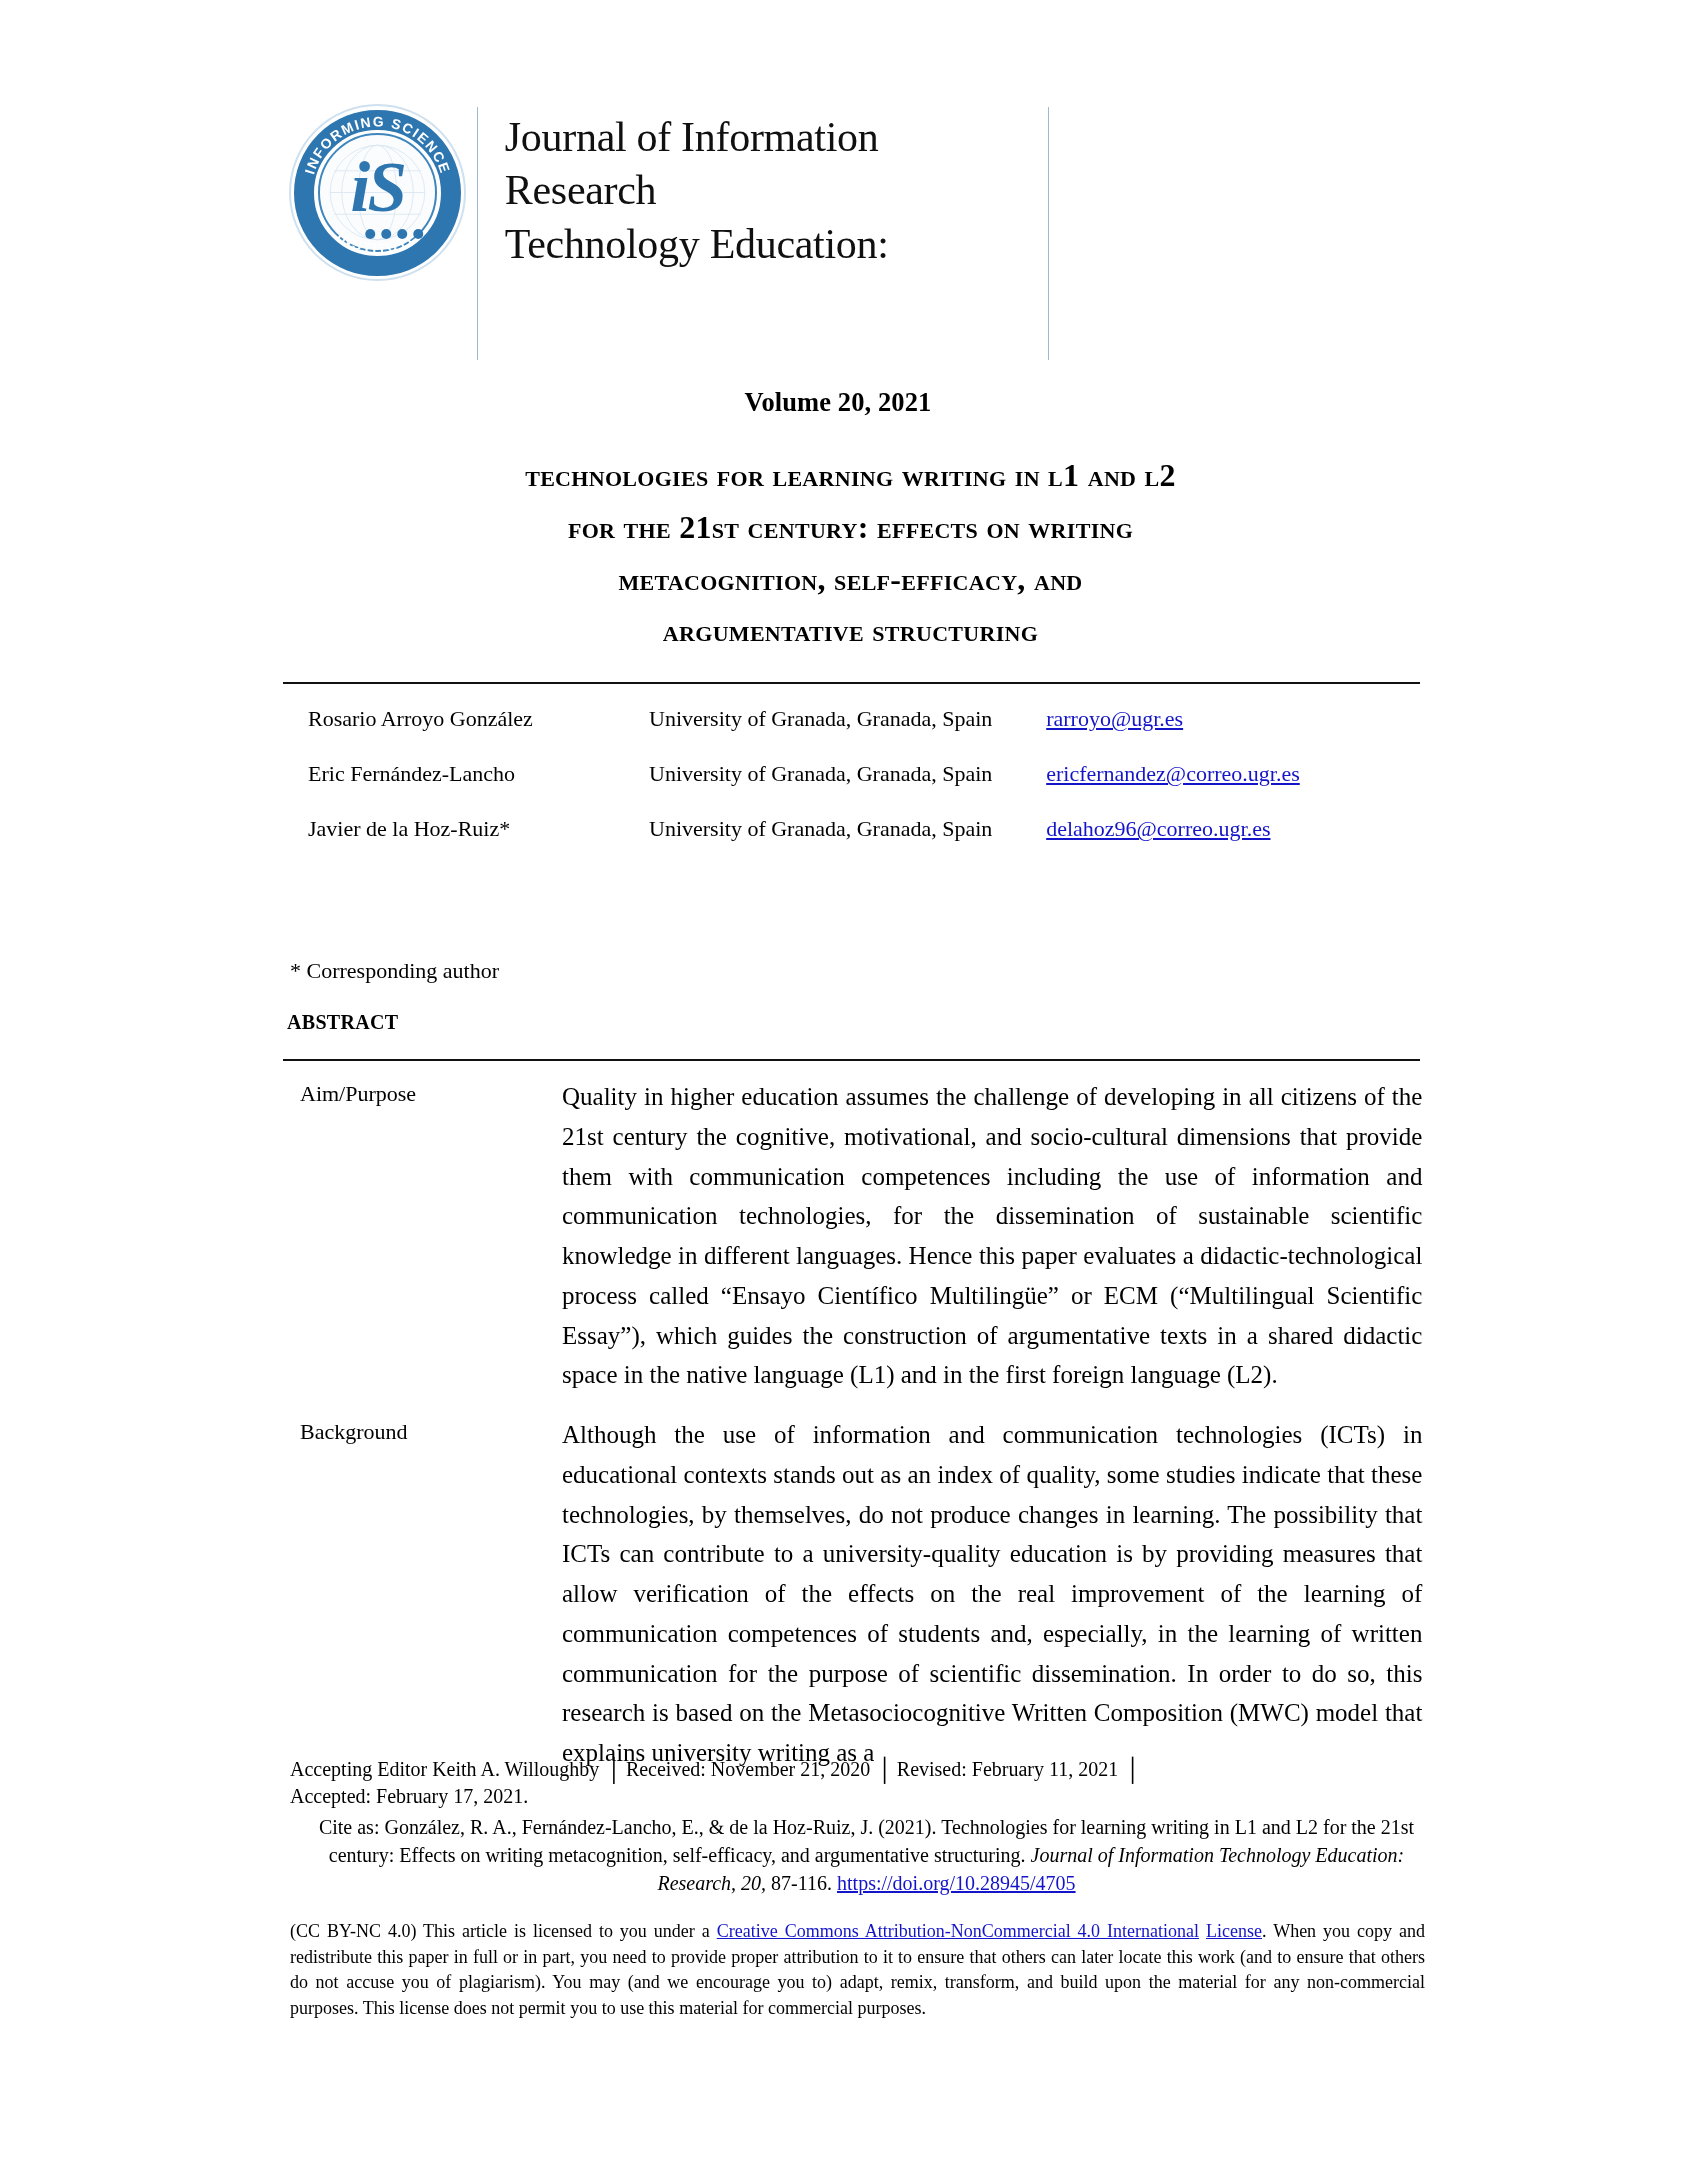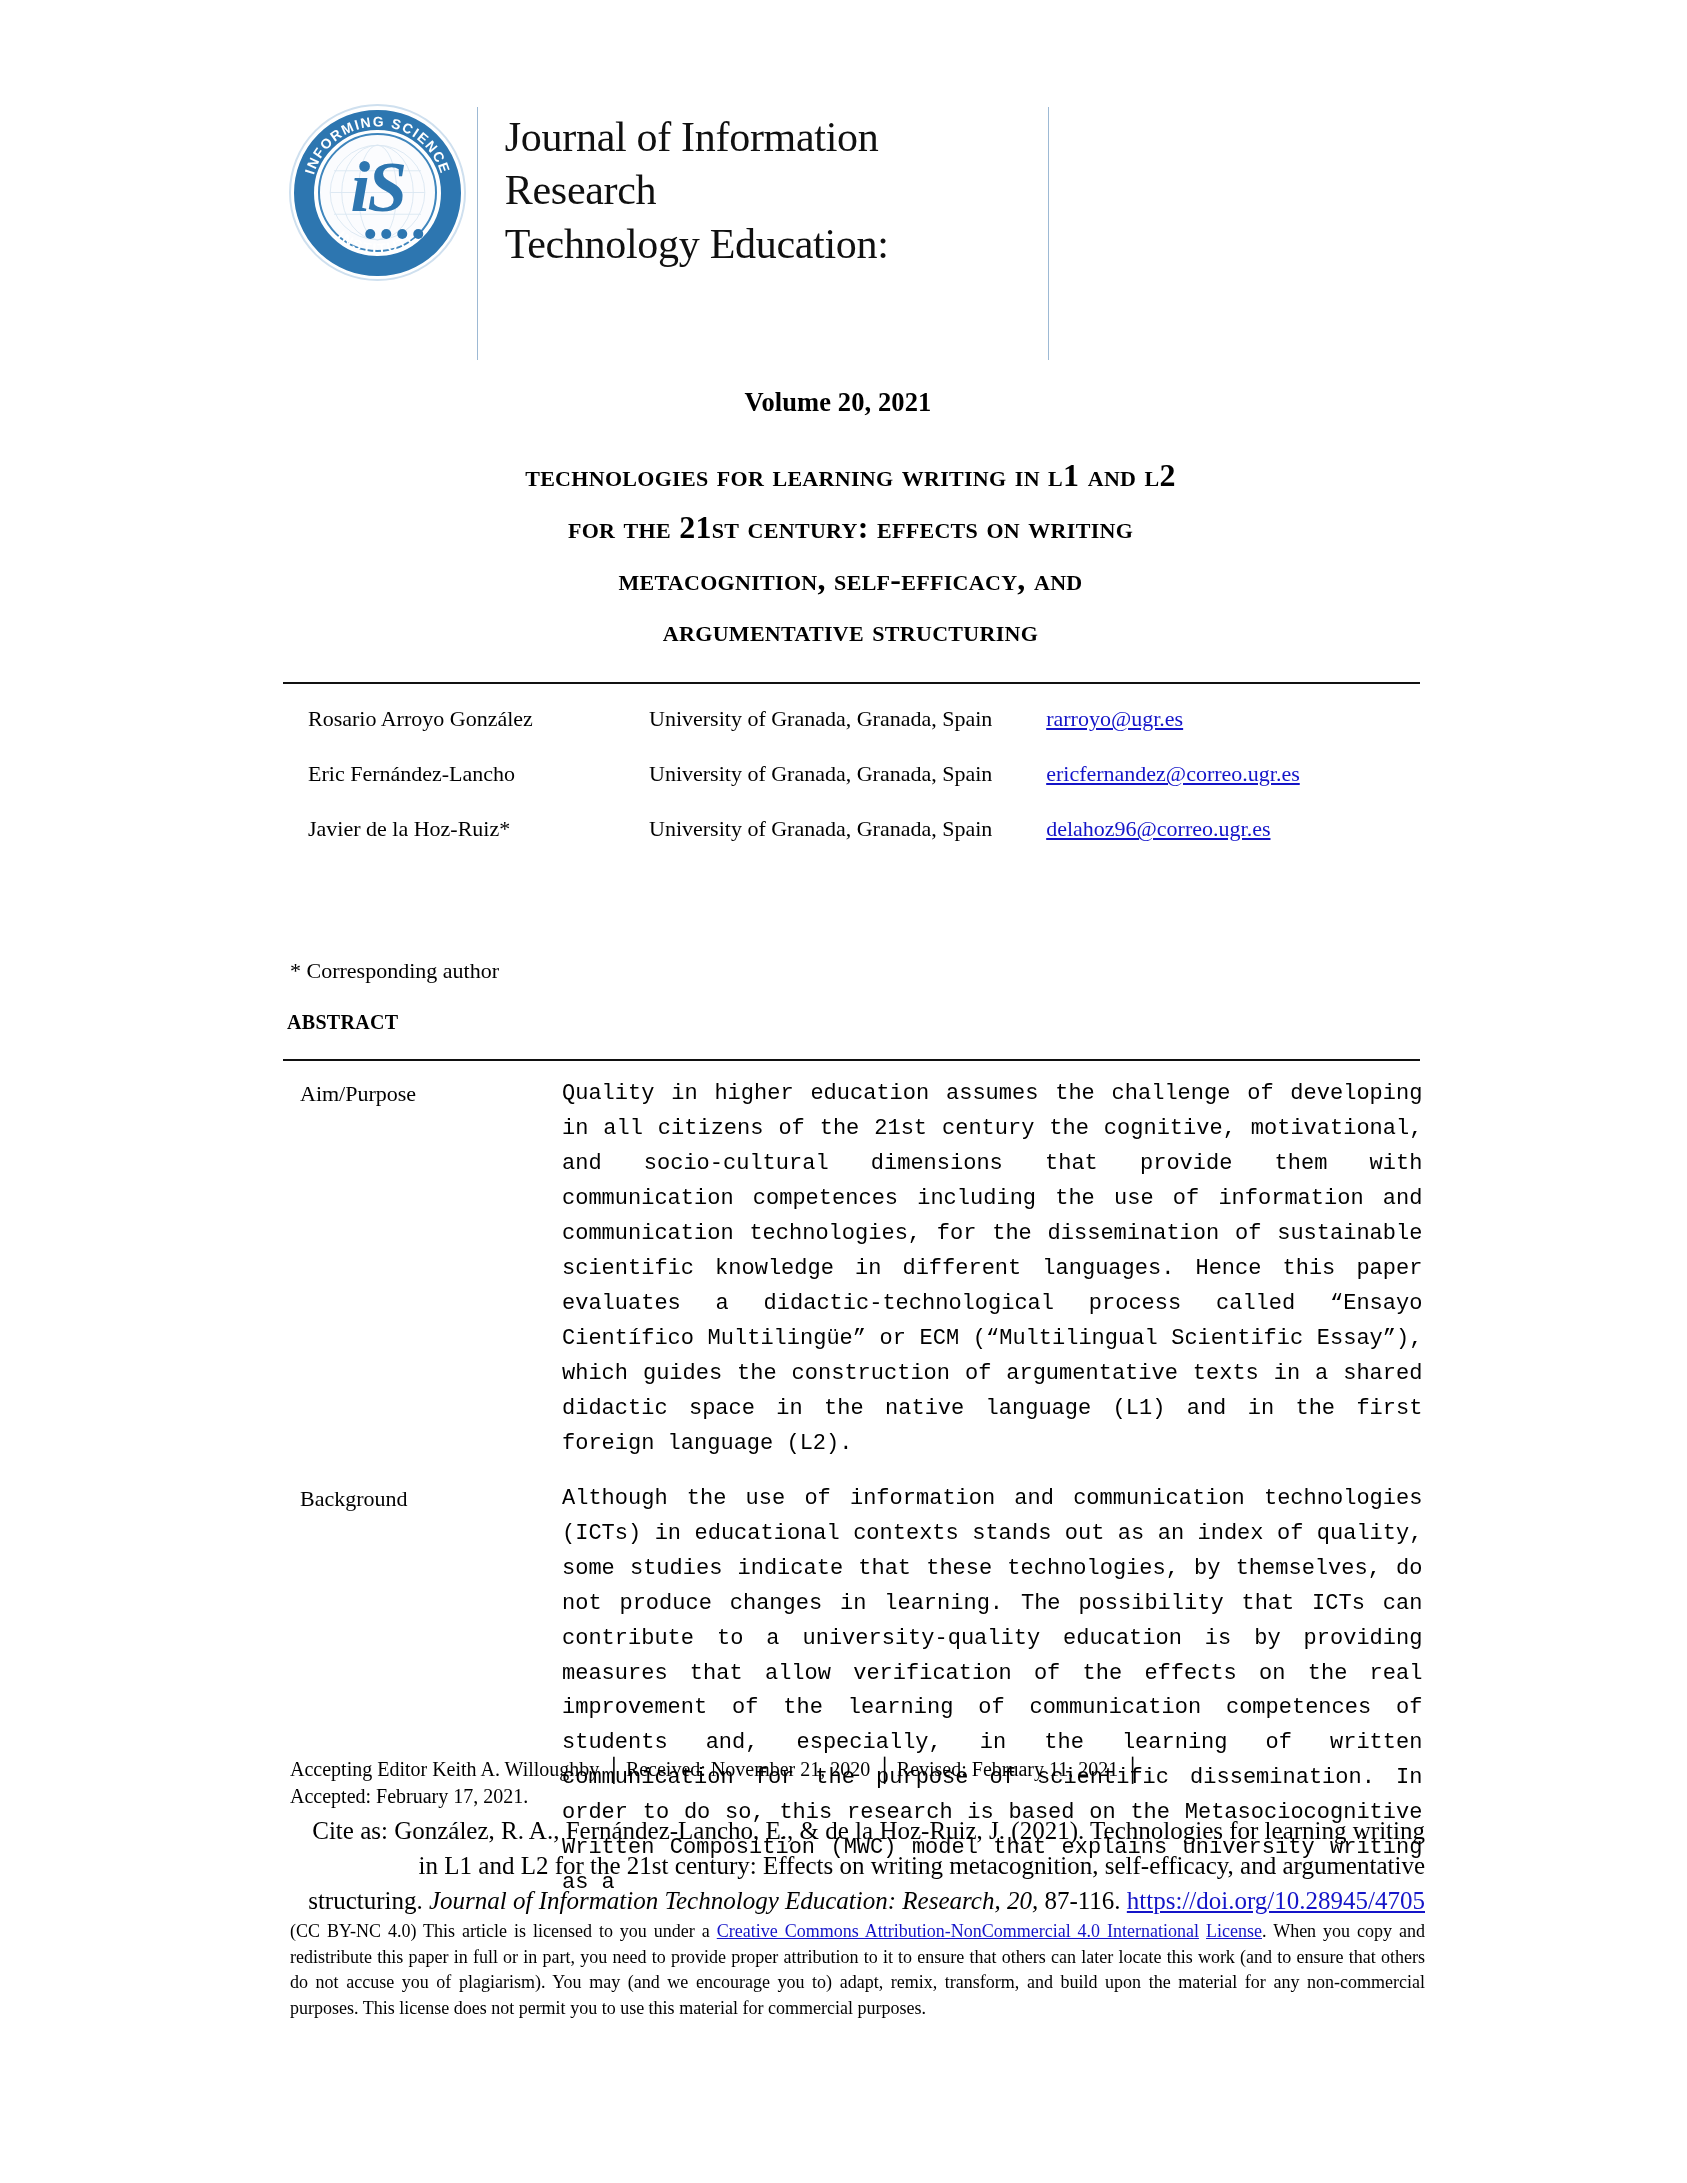--- a/index.html
+++ b/index.html
@@ -250,27 +250,26 @@
     display: flex;
     margin-bottom: 20px;
   }
   .abs-label {
     flex: 0 0 262px;
     font-size: 22px;
     line-height: 1.59;
   }
   .abs-text {
     flex: 1 1 auto;
-    font-size: 22px;
+    font-size: 25px;
     line-height: 1.59;
     text-align: justify;
     text-justify: inter-word;
     padding-right: 2.6px;
     hyphens: none;
-    font-family: Liberation Mono, monospace;
   }
 
   
   .footer-block {
     position: absolute;
     left: 290px;
     top: 1756px;
     width: 1135px;
   }
   .foot-line {
@@ -279,24 +278,24 @@
   }
   .foot-sep {
     display: inline-block;
     padding: 0 4px 0 6.6px;
     font-size: 22.5px;
     line-height: 1;
     position: relative;
     top: 1.3px;
   }
   .cite {
-    font-size: 25px;
+    font-size: 20px;
     line-height: 1.41;
     margin-top: 2.6px;
-    text-align: right;
+    text-align: center;
     margin-left: 18px;
   }
   .cite i { font-style: italic; }
 
   .license {
     position: absolute;
     left: 290px;
     top: 1919px;
     width: 1135px;
     font-size: 18px;

